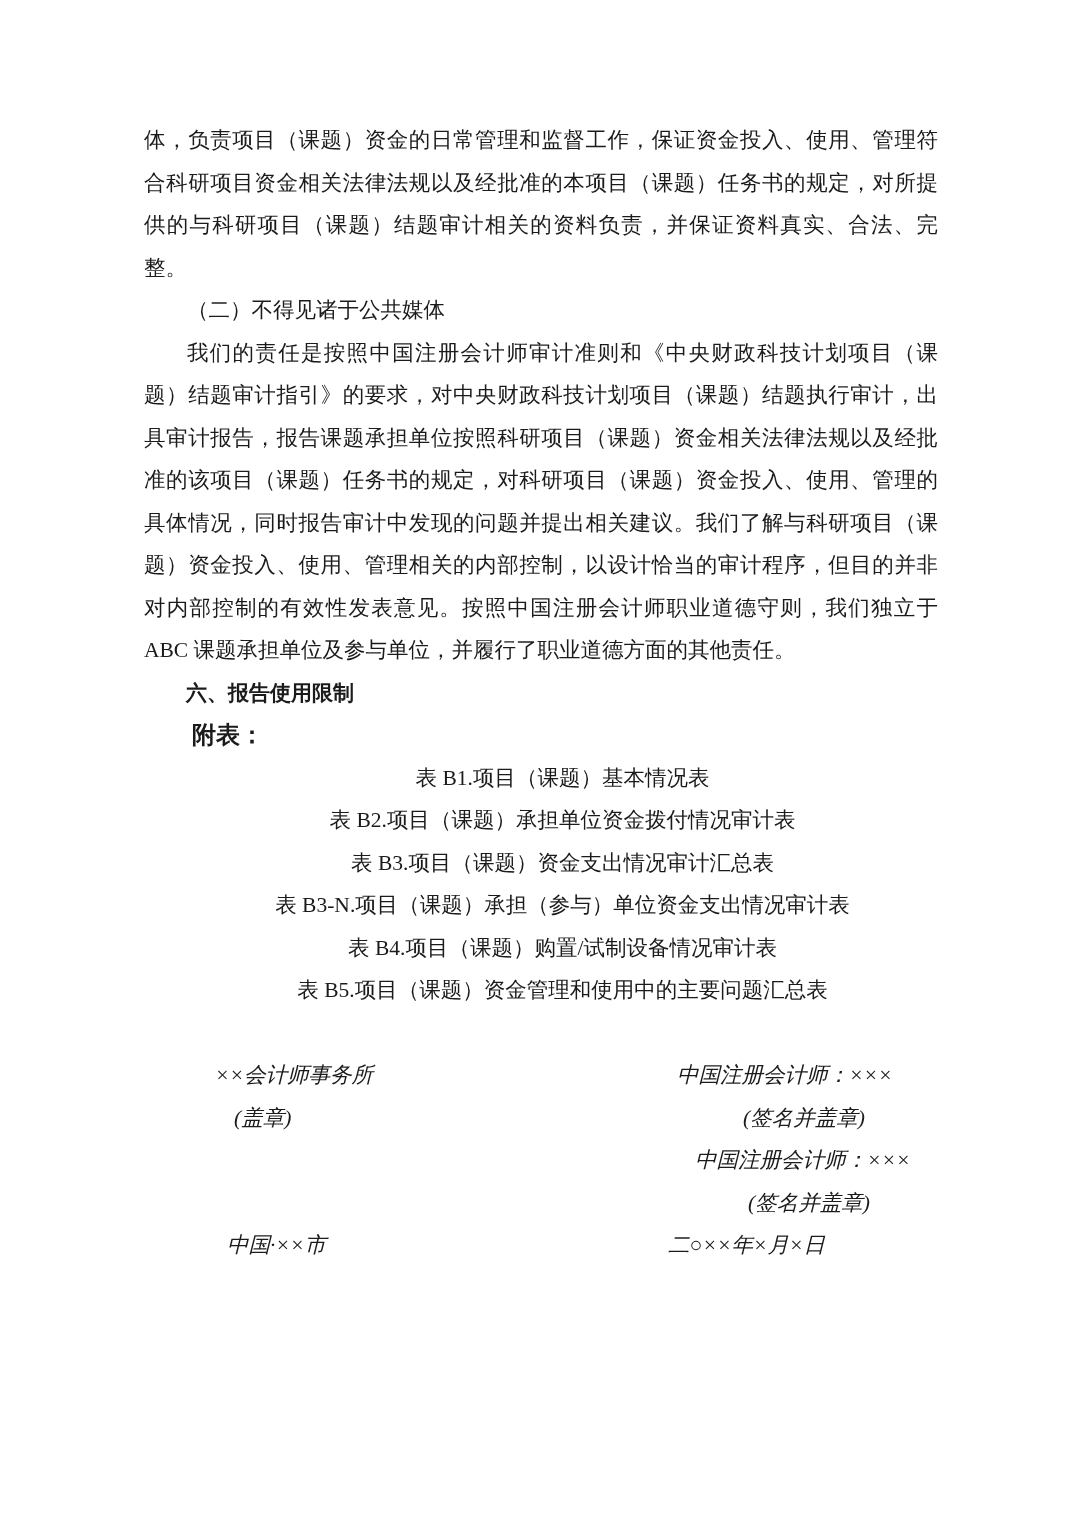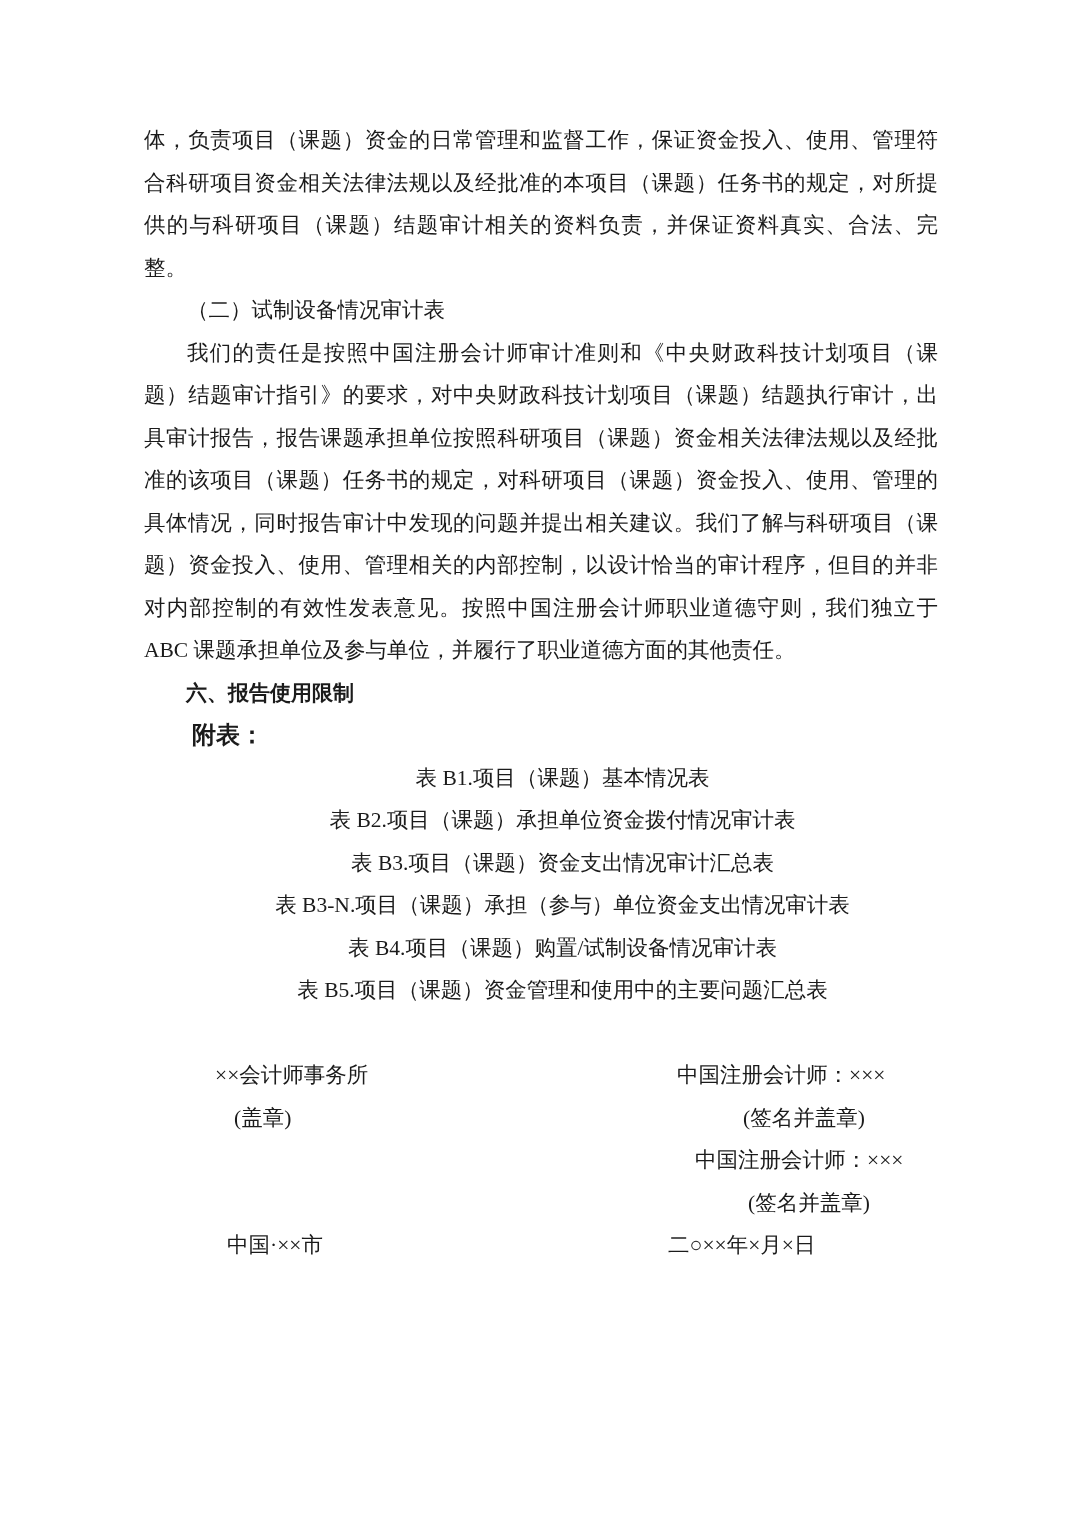--- a/index.html
+++ b/index.html
@@ -47,20 +47,21 @@
     padding-left: 2em;
     white-space: nowrap;
     text-align: center;
   }
   .sig-block {
     margin-top: 42.5px;
   }
   .sig-row {
     position: relative;
     height: 42.5px;
+    font-style: italic;
   }
   .sig-row span {
     position: absolute;
     top: 0;
     line-height: 42.5px;
     white-space: nowrap;
   }
   .r1-left  { left: 71px; }
   .r1-right { left: 533px; }
   .r2-left  { left: 90px; }
@@ -81,21 +82,21 @@
   }
 </style>
 </head>
 <body>
 
 <div class="page">
   <div class="content">
 
     <p class="para">体，负责项目（课题）资金的日常管理和监督工作，保证资金投入、使用、管理符合科研项目资金相关法律法规以及经批准的本项目（课题）任务书的规定，对所提供的与科研项目（课题）结题审计相关的资料负责，并保证资料真实、合法、完整。</p>
 
-    <p class="para indent">（二）试制设备情况审计表</p>
+    <p class="para indent">（二）不得见诸于公共媒体</p>
 
     <p class="para indent">我们的责任是按照中国注册会计师审计准则和《中央财政科技计划项目（课题）结题审计指引》的要求，对中央财政科技计划项目（课题）结题执行审计，出具审计报告，报告课题承担单位按照科研项目（课题）资金相关法律法规以及经批准的该项目（课题）任务书的规定，对科研项目（课题）资金投入、使用、管理的具体情况，同时报告审计中发现的问题并提出相关建议。我们了解与科研项目（课题）资金投入、使用、管理相关的内部控制，以设计恰当的审计程序，但目的并非对内部控制的有效性发表意见。按照中国注册会计师职业道德守则，我们独立于 ABC 课题承担单位及参与单位，并履行了职业道德方面的其他责任。</p>
 
     <p class="para indent heading">六、报告使用限制</p>
 
 
     <div class="appendix">
       <div class="appendix-label">附表：</div>
       <div class="appendix-item">表 B1.项目（课题）基本情况表</div>
       <div class="appendix-item">表 B2.项目（课题）承担单位资金拨付情况审计表</div>

